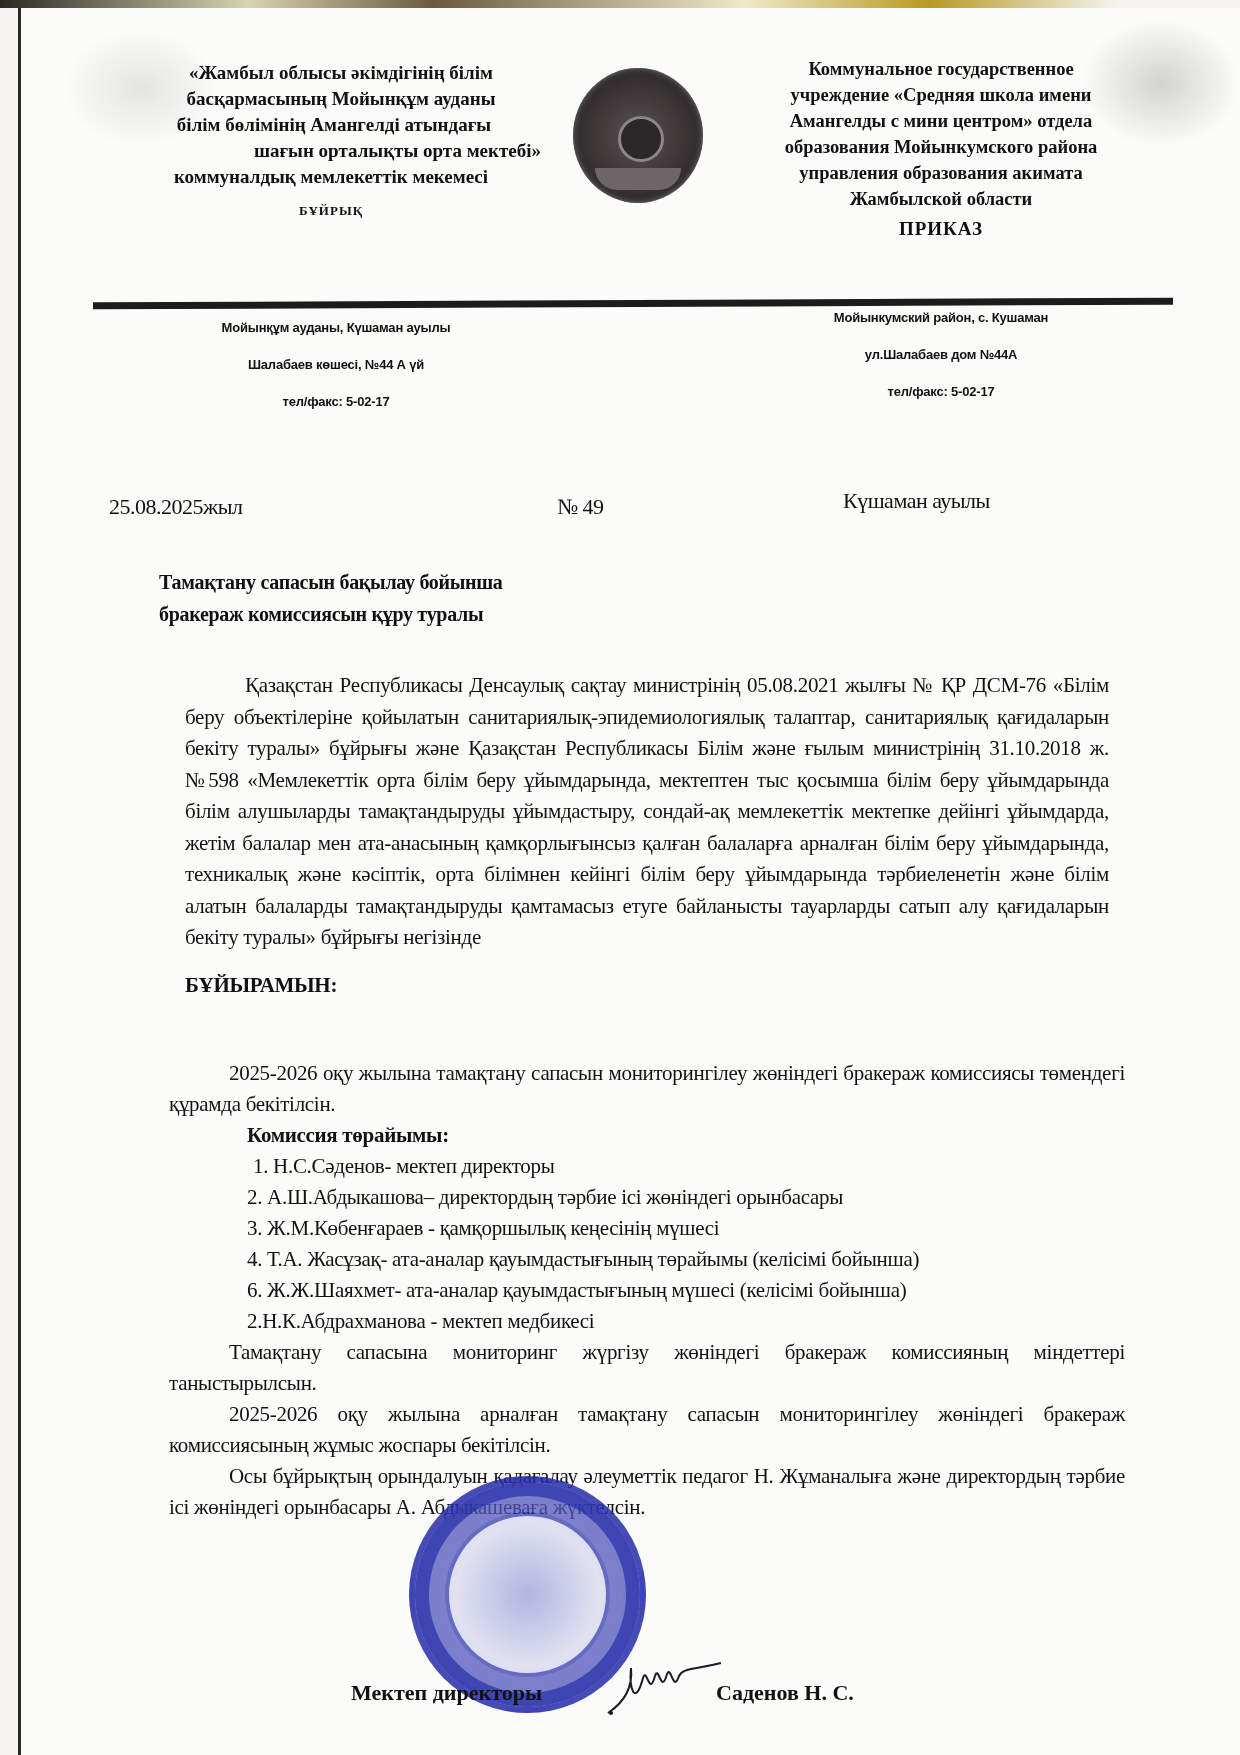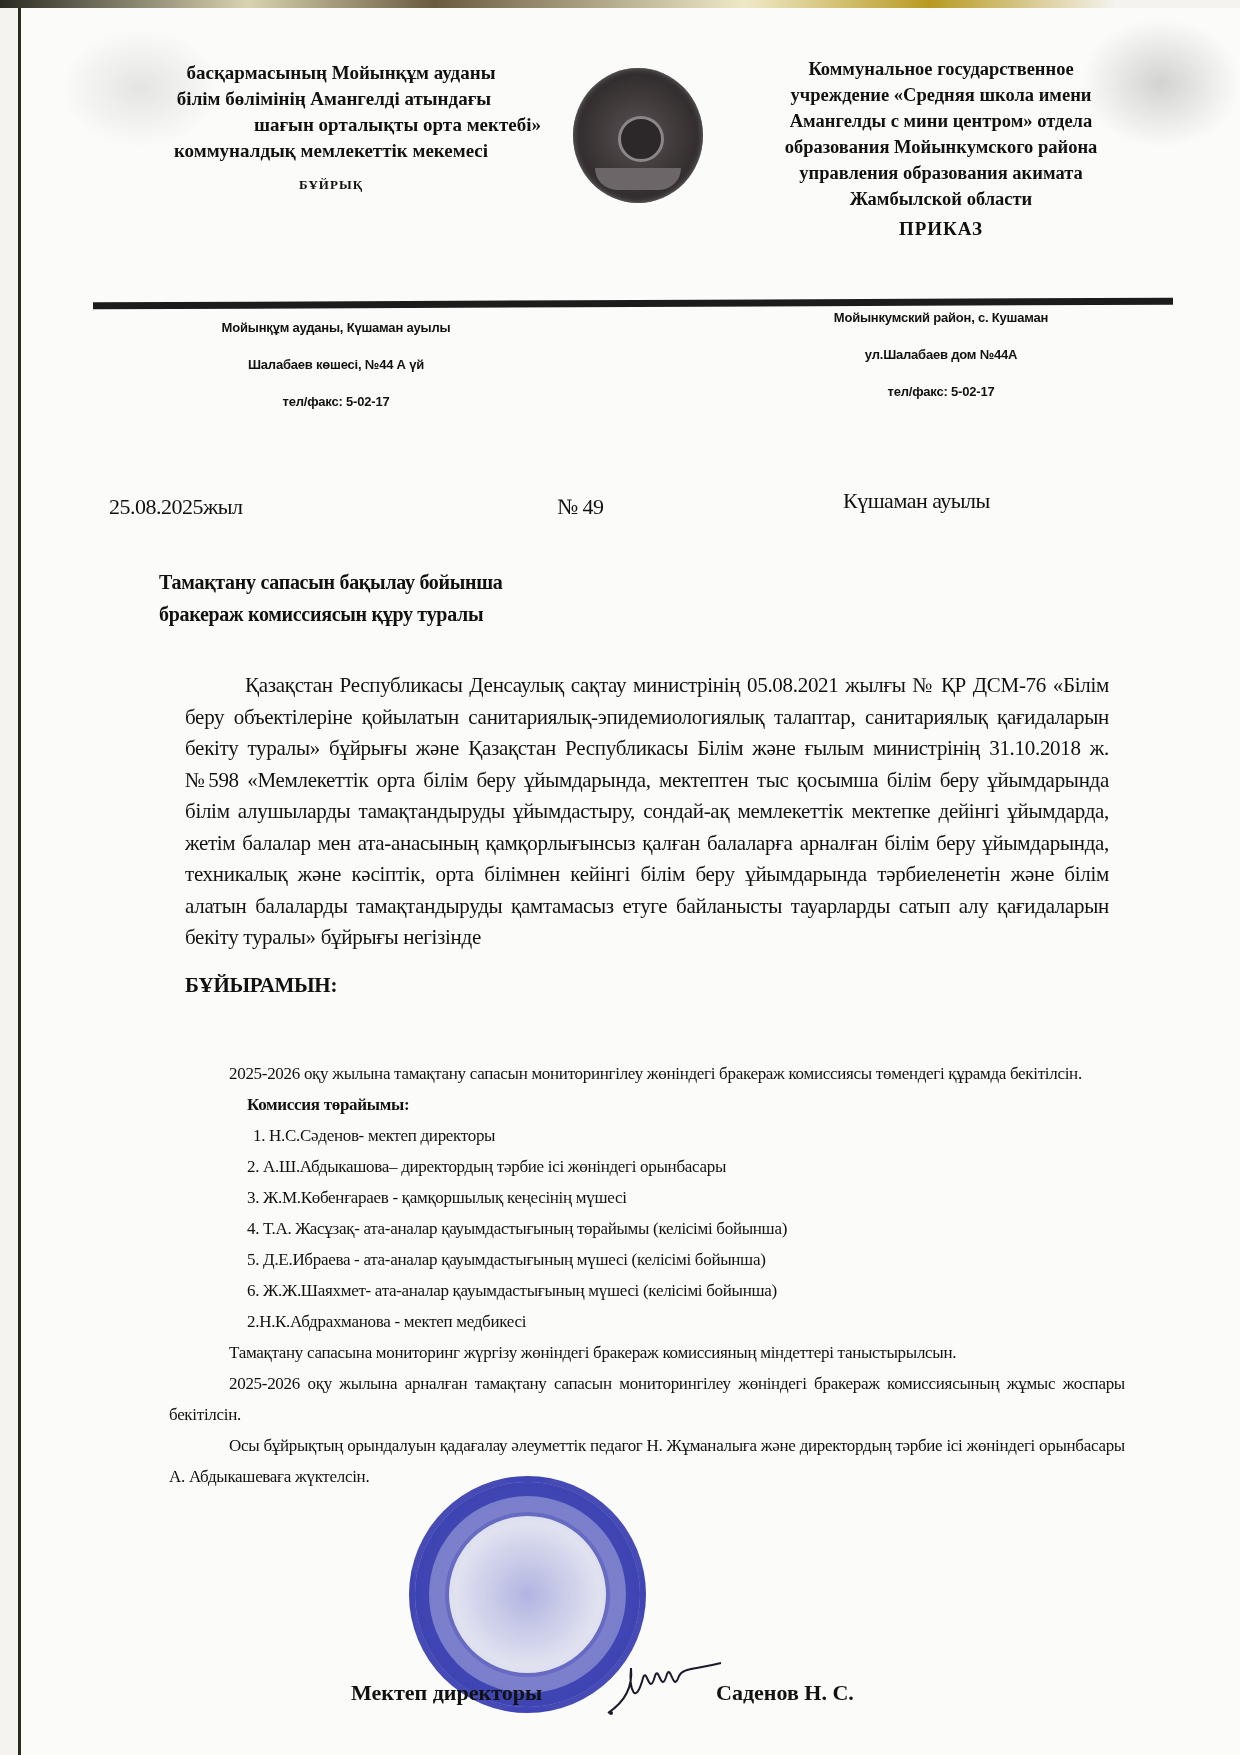--- a/index.html
+++ b/index.html
@@ -65,21 +65,21 @@
     }
     .body-text {
       left: 148px; top: 646px; width: 956px;
       font-size: 21px; line-height: 31.5px; text-align: justify; letter-spacing: -0.3px;
     }
     .body-text p { margin: 16px; }
     .indent { text-indent: 60px; }
     .bold { font-weight: bold; }
     .decree {
       left: 148px; top: 1050px; width: 956px;
-      font-size: 17px; line-height: 31px; text-align: justify; letter-spacing: -0.3px;
+      font-size: 21px; line-height: 31px; text-align: justify; letter-spacing: -0.3px;
     }
     .decree p { margin: 0; }
     .sub-head { font-weight: bold; padding-left: 78px; }
     .member { padding-left: 78px; }
     .member.first { padding-left: 84px; }
     .stamp {
       left: 388px; top: 1468px; width: 225px; height: 225px;
       border-radius: 50%;
       border: 6px solid rgba(38, 44, 170, 0.85);
       box-shadow: inset 0 0 0 10px rgba(255,255,255,0.0), inset 0 0 0 14px rgba(38,44,170,0.7), inset 0 0 0 30px rgba(255,255,255,0.15), inset 0 0 0 34px rgba(38,44,170,0.65);
@@ -101,20 +101,21 @@
 </head>
 <body>
 
 <div class="top-strip"></div>
 
 <div class="page">
   <div class="abs shadow-l"></div>
   <div class="abs shadow-r"></div>
 
   <div class="abs hdr-kz">
+    <div class="line1">«Жамбыл облысы әкімдігінің білім</div>
     <div class="line1">басқармасының Мойынқұм ауданы</div>
     <div style="text-align:center;padding-left:6px">білім бөлімінің Амангелді атындағы</div>
     <div style="text-align:right;padding-left:6px">шағын орталықты орта мектебі»</div>
     <div>коммуналдық мемлекеттік мекемесі</div>
     <div class="title">БҰЙРЫҚ</div>
   </div>
 
   <div class="abs emblem">
     <div class="inner"></div>
     <div class="base"></div>
@@ -157,21 +158,20 @@
     <p class="bold">БҰЙЫРАМЫН:</p>
   </div>
 
   <div class="abs decree">
     <p class="indent">2025-2026 оқу жылына тамақтану сапасын мониторингілеу жөніндегі бракераж комиссиясы төмендегі құрамда бекітілсін.</p>
     <p class="sub-head">Комиссия төрайымы:</p>
     <p class="member first">1.  Н.С.Сәденов- мектеп директоры</p>
     <p class="member">2. А.Ш.Абдыкашова– директордың тәрбие ісі жөніндегі орынбасары</p>
     <p class="member">3. Ж.М.Көбенғараев  - қамқоршылық кеңесінің мүшесі</p>
     <p class="member">4. Т.А. Жасұзақ- ата-аналар қауымдастығының төрайымы (келісімі бойынша)</p>
-    <p class="member">5. Д.Е.Ибраева - ата-аналар қауымдастығының мүшесі (келісімі бойынша)</p>
     <p class="member">6. Ж.Ж.Шаяхмет- ата-аналар қауымдастығының мүшесі (келісімі бойынша)</p>
     <p class="member">2.Н.К.Абдрахманова - мектеп медбикесі</p>
     <p class="indent">Тамақтану сапасына мониторинг жүргізу жөніндегі бракераж комиссияның міндеттері таныстырылсын.</p>
     <p class="indent">2025-2026 оқу жылына арналған тамақтану сапасын мониторингілеу жөніндегі бракераж комиссиясының жұмыс жоспары бекітілсін.</p>
     <p class="indent">Осы бұйрықтың орындалуын қадағалау әлеуметтік педагог Н. Жұманалыға және  директордың тәрбие ісі жөніндегі орынбасары  А. Абдыкашеваға  жүктелсін.</p>
   </div>
 
   <div class="abs stamp"></div>
 
   <div class="abs sign-row">Мектеп директоры</div>

